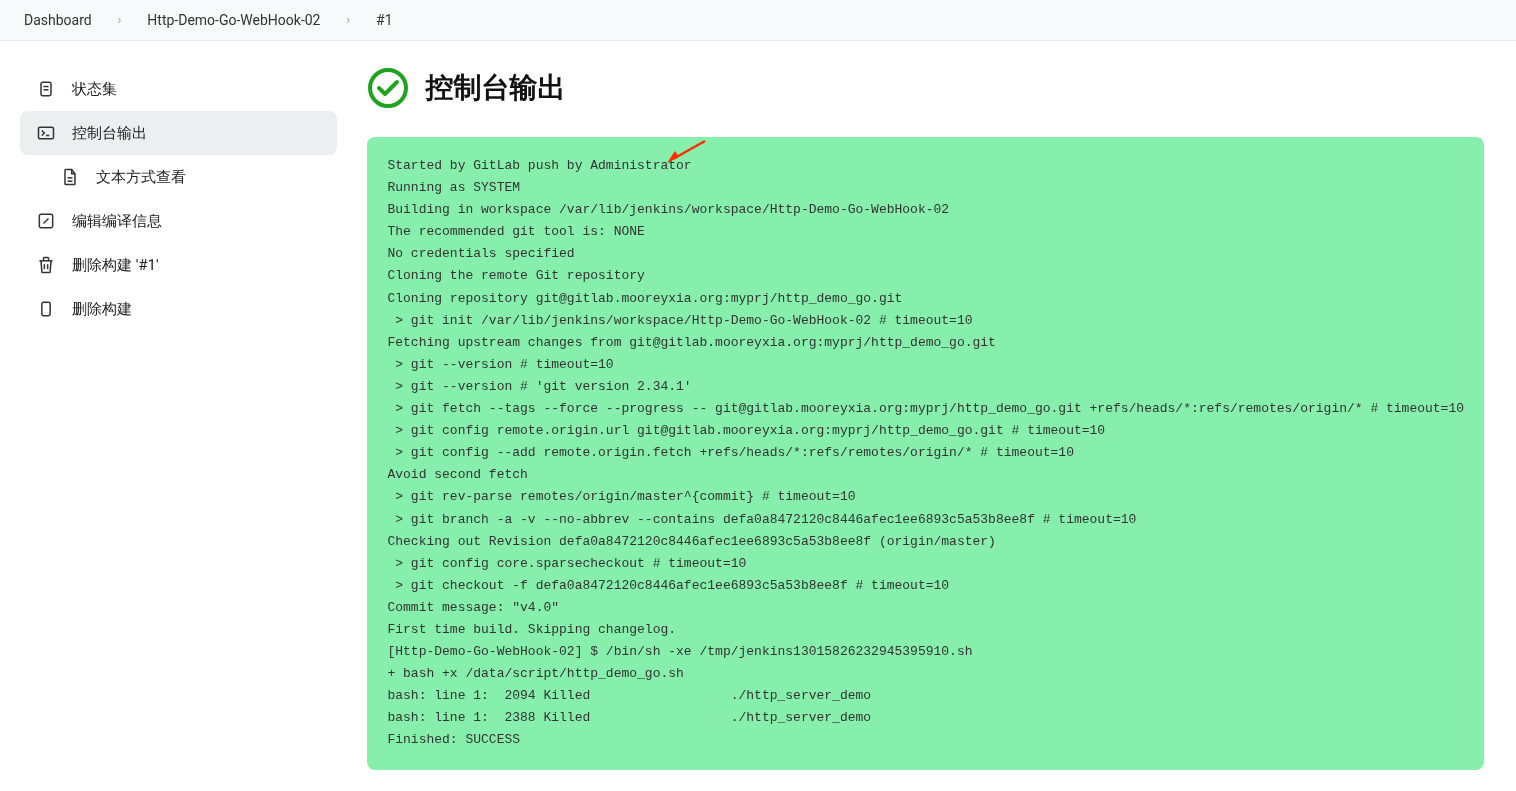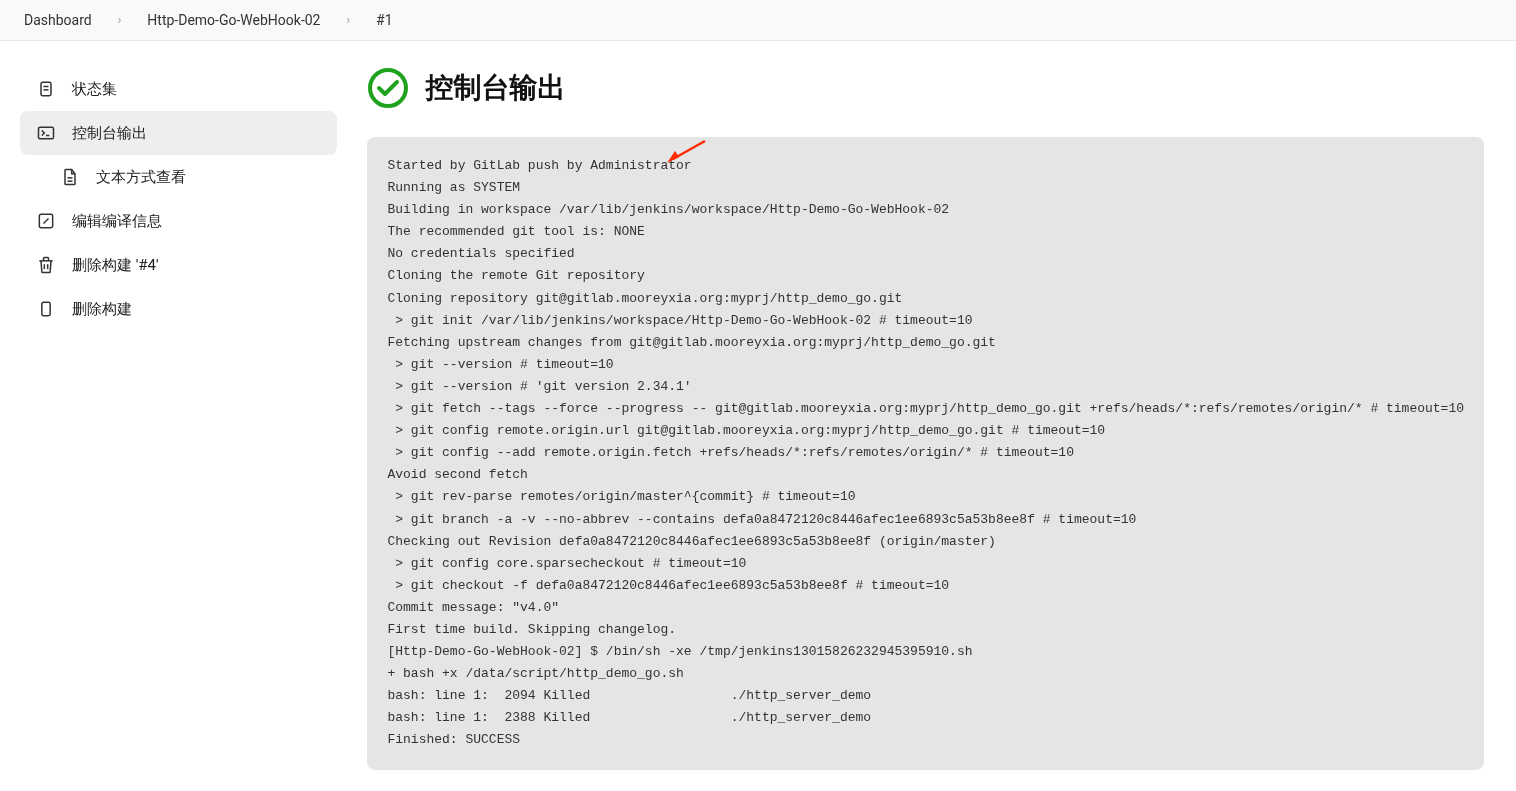--- a/index.html
+++ b/index.html
@@ -16,21 +16,21 @@
     .nav-item { display: flex; align-items: flex-end; gap: 16px; padding: 12px 16px; border-radius: 8px; cursor: pointer; font-size: 15px; color: #222; }
     .nav-item.active { background: #eceef0; font-weight: 500; }
     .nav-item.sub { padding-left: 40px; font-family: Liberation Serif, serif; }
     .nav-icon { width: 20px; height: 20px; display: inline-flex; align-items: center; justify-content: center; flex-shrink: 0; }
     
     .content { flex: 1; padding-right: 32px; }
     .title-row { display: flex; align-items: center; gap: 16px; margin-bottom: 28px; margin-top: 6px; }
     .success-icon { width: 42px; height: 42px; }
     .page-title { font-size: 28px; font-weight: 700; color: #111; }
     
-    .console { background: #e5e5e5; border-radius: 8px; padding: 18px 20px; position: relative; }
+    .console { background: #86efac; border-radius: 8px; padding: 18px 20px; position: relative; }
     .console pre { font-family: "SFMono-Regular", Consolas, "Liberation Mono", Menlo, monospace; font-size: 13px; line-height: 1.7; white-space: pre; color: #333; overflow-x: auto; }
     
     .arrow { position: absolute; top: 2px; left: 300px; width: 40px; height: 24px; pointer-events: none; }
     
     .git-icon-box { fill: #ef5b25; }
   </style>
 </head>
 <body>
 
 <div class="top-bar">
@@ -96,21 +96,21 @@
     <div class="nav-item">
       <span class="nav-icon">
         <svg viewBox="0 0 24 24" width="20" height="20" fill="none" stroke="#333" stroke-width="1.8">
             <path d="M4 7h16"></path>
             <path d="M10 11v6"></path>
             <path d="M14 11v6"></path>
             <path d="M6 7l1 13a1 1 0 0 0 1 1h8a1 1 0 0 0 1-1l1-13"></path>
             <path d="M9 7V4a1 1 0 0 1 1-1h4a1 1 0 0 1 1 1v3"></path>
           </svg>
       </span>
-      <span>删除构建 '#4'</span>
+      <span>删除构建 '#1'</span>
     </div>
 
     <div class="nav-item">
       <span class="nav-icon">
         <svg viewBox="0 0 24 24" width="20" height="20" fill="none" stroke="#333" stroke-width="1.8">
             <rect x="7" y="4" width="10" height="16" rx="2"></rect>
           </svg>
       </span>
       <span>删除构建</span>
     </div>

